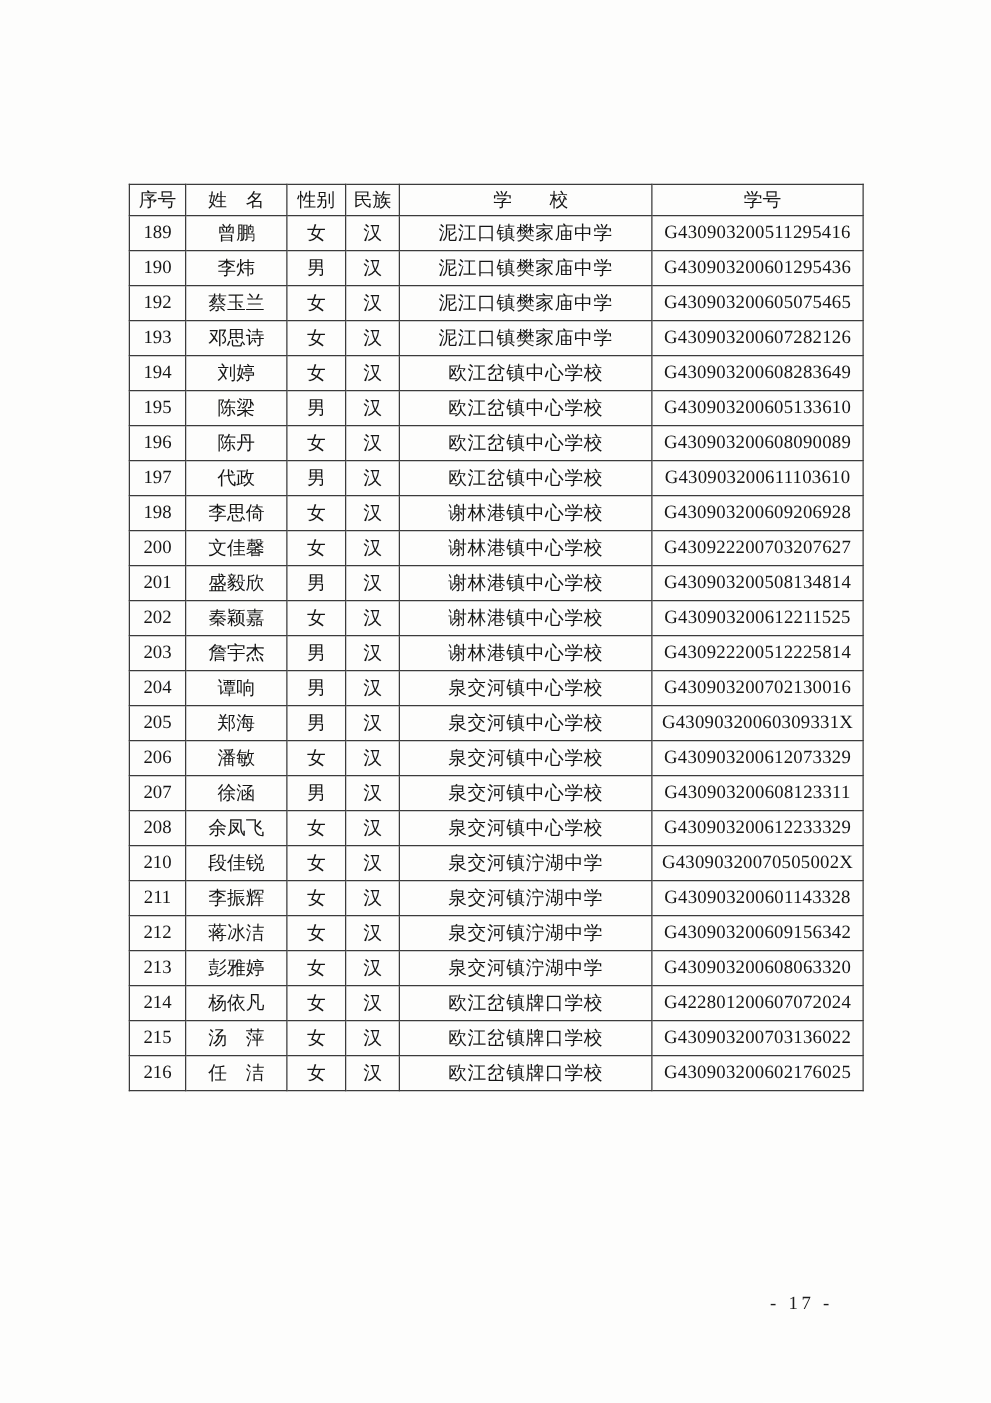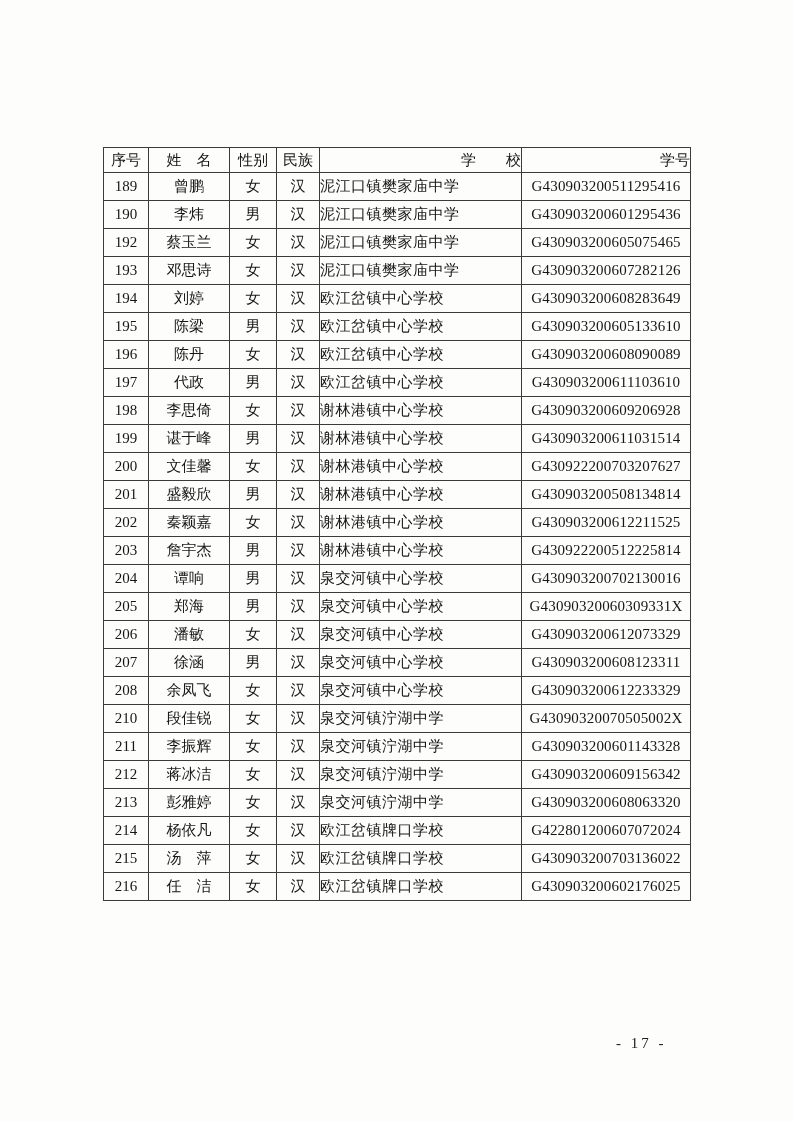--- a/index.html
+++ b/index.html
@@ -33,29 +33,29 @@
     white-space: nowrap;
     padding: 0;
   }
   table.roster th {
     height: 24px;
     font-weight: normal;
     vertical-align: middle;
   }
   table.roster th.c-school,
   table.roster th.c-student_id {
-    text-align: right;
+    text-align: center;
     padding-left: 8px;
   }
   table.roster td {
     height: 27px;
     vertical-align: middle;
   }
   td.c-index, td.c-name, td.c-gender, td.c-ethnicity { text-align: center; }
-  td.c-school { text-align: left; padding-left: 9px; letter-spacing: 0.5px; margin-top: 48px; }
+  td.c-school { text-align: center; padding-left: 9px; letter-spacing: 0.5px; margin-top: 48px; }
   td.c-student_id { text-align: center; padding-left: 7px; letter-spacing: 0.2px; }
   .pageno {
     position: absolute;
     top: 1035px;
     left: 616px;
     font-size: 15px;
     letter-spacing: 3px;
     color: #1c1c1c;
     text-align: right;
   }
@@ -151,28 +151,20 @@
         </tr>
         <tr>
           <td class="c-index">198</td>
           <td class="c-name">李思倚</td>
           <td class="c-gender">女</td>
           <td class="c-ethnicity">汉</td>
           <td class="c-school">谢林港镇中心学校</td>
           <td class="c-student_id">G430903200609206928</td>
         </tr>
         <tr>
-          <td class="c-index">199</td>
-          <td class="c-name">谌于峰</td>
-          <td class="c-gender">男</td>
-          <td class="c-ethnicity">汉</td>
-          <td class="c-school">谢林港镇中心学校</td>
-          <td class="c-student_id">G430903200611031514</td>
-        </tr>
-        <tr>
           <td class="c-index">200</td>
           <td class="c-name">文佳馨</td>
           <td class="c-gender">女</td>
           <td class="c-ethnicity">汉</td>
           <td class="c-school">谢林港镇中心学校</td>
           <td class="c-student_id">G430922200703207627</td>
         </tr>
         <tr>
           <td class="c-index">201</td>
           <td class="c-name">盛毅欣</td>

